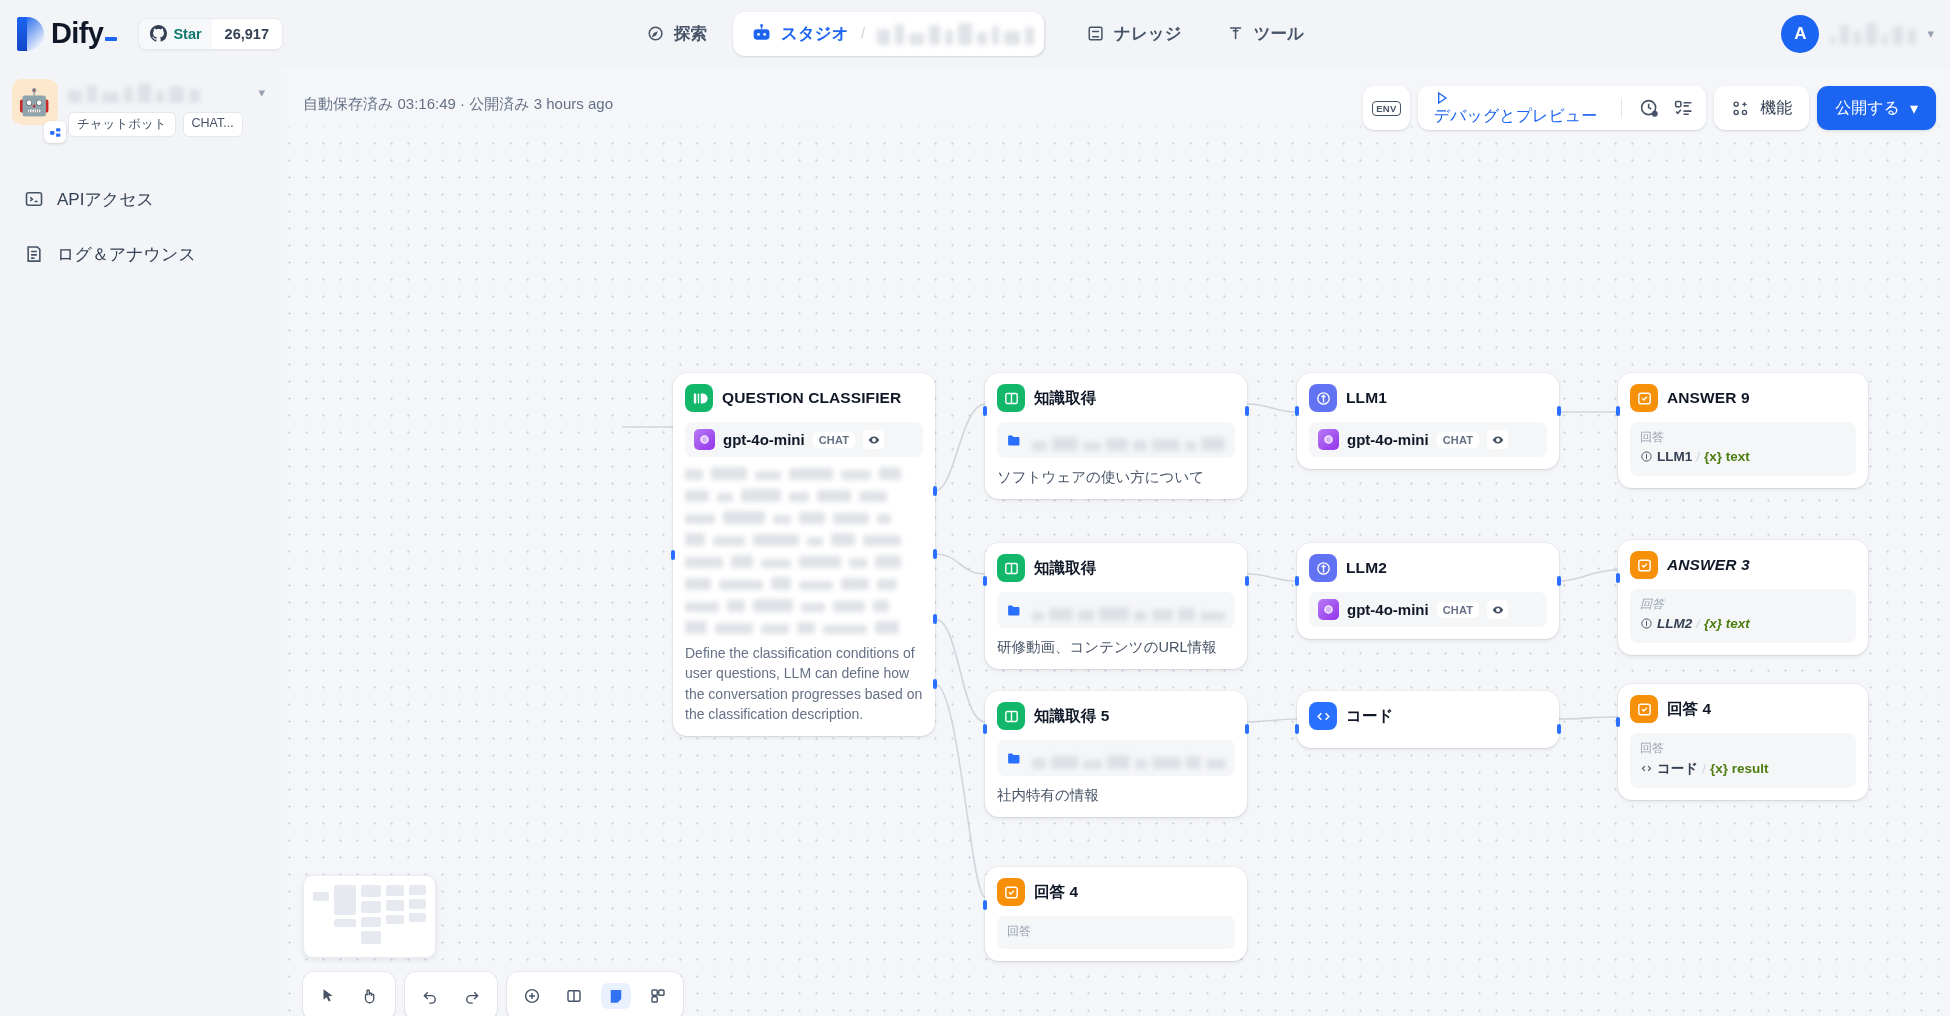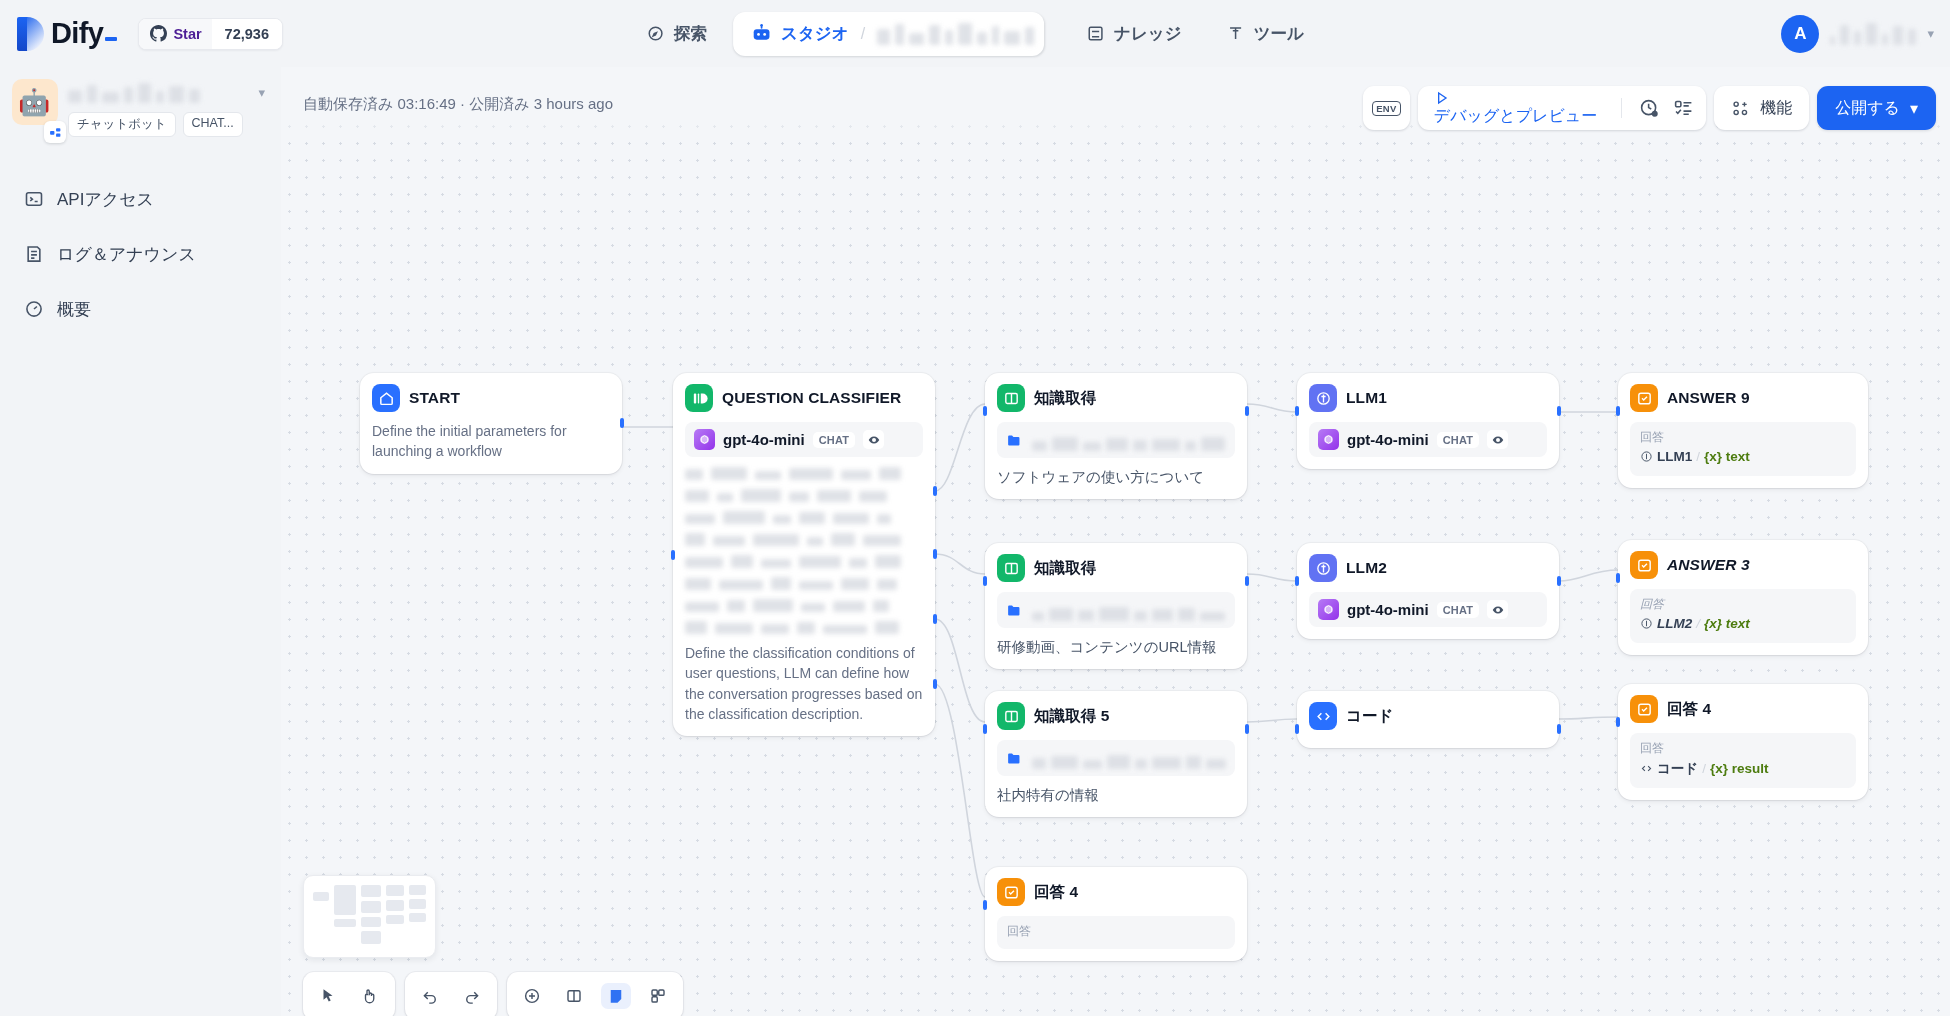--- a/index.html
+++ b/index.html
@@ -42,21 +42,21 @@
   }
   .star-pill {
     display: flex; align-items: center; height: 32px;
     background: #fff; border: 1px solid #e7e9ee; border-radius: 8px;
     overflow: hidden; box-shadow: 0 1px 2px rgba(16,24,40,.05);
   }
   .star-pill .s-left {
     display: flex; align-items: center; gap: 6px;
     padding: 0 10px 0 11px; background: #f7f8fa; height: 100%;
   }
-  .star-pill .s-left span { font-size: 14.5px; font-weight: 700; color: #4c1d95; }
+  .star-pill .s-left span { font-size: 14.5px; font-weight: 700; color: #0f766e; }
   .star-pill .s-count {
     padding: 0 13px; font-size: 14.5px; font-weight: 700; color: #344054;
     display: flex; align-items: center; height: 100%; background: #fff;
   }
 
   .hdr-center {
     position: absolute; left: 50%; transform: translateX(-50%);
     display: flex; align-items: center; gap: 8px;
   }
   .nav-item {
@@ -269,21 +269,21 @@
       </div>
       <div class="star-pill">
         <div class="s-left">
           <span style="display:flex">
             <svg width="17" height="17" viewBox="0 0 16 16" fill="#344054">
                 <path d="M8 0C3.58 0 0 3.58 0 8c0 3.54 2.29 6.53 5.47 7.59.4.07.55-.17.55-.38 0-.19-.01-.82-.01-1.49-2.01.37-2.53-.49-2.69-.94-.09-.23-.48-.94-.82-1.13-.28-.15-.68-.52-.01-.53.63-.01 1.08.58 1.23.82.72 1.21 1.87.87 2.33.66.07-.52.28-.87.51-1.07-1.78-.2-3.64-.89-3.64-3.95 0-.87.31-1.59.82-2.15-.08-.2-.36-1.02.08-2.12 0 0 .67-.21 2.2.82.64-.18 1.32-.27 2-.27s1.36.09 2 .27c1.53-1.04 2.2-.82 2.2-.82.44 1.1.16 1.92.08 2.12.51.56.82 1.27.82 2.15 0 3.07-1.87 3.75-3.65 3.95.29.25.54.73.54 1.48 0 1.07-.01 1.93-.01 2.2 0 .21.15.46.55.38A8.01 8.01 0 0016 8c0-4.42-3.58-8-8-8z"></path>
               </svg>
           </span>
           <span>Star</span>
         </div>
-        <div class="s-count">72,936</div>
+        <div class="s-count">26,917</div>
       </div>
     </div>
 
     <div class="hdr-center">
       <div class="nav-item">
         <span style="display:flex">
           <svg width="19" height="19" viewBox="0 0 24 24" fill="none" stroke="#475467" stroke-width="1.9">
               <path d="M4 12a8 8 0 1116 0 8 8 0 01-16 0z"></path>
               <path d="M15 9l-2.5 5.5L7 17l2.5-5.5L15 9z" fill="#475467" stroke="none"></path>
             </svg>
@@ -393,29 +393,20 @@
         <span>APIアクセス</span>
       </div>
       <div class="side-item">
         <span class="ic">
           <svg width="20" height="20" viewBox="0 0 24 24" fill="none" stroke="#475467" stroke-width="1.9">
               <path d="M5 3.5h11l3 3V20.5H5z"></path>
               <path d="M8.5 9h7M8.5 13h7M8.5 17h4"></path>
             </svg>
         </span>
         <span>ログ＆アナウンス</span>
-      </div>
-      <div class="side-item">
-        <span class="ic">
-          <svg width="20" height="20" viewBox="0 0 24 24" fill="none" stroke="#475467" stroke-width="1.9">
-              <circle cx="12" cy="12" r="8.5"></circle>
-              <path d="M12 12l3.5-3"></path>
-            </svg>
-        </span>
-        <span>概要</span>
       </div>
     </div>
   </div>
 
   <div class="canvas">
 
     <svg class="edges">
       <g fill="none" stroke="#d0d5dd" stroke-width="1.6">
         <path d="M341,360 L392,360"></path>
         <path d="M654,424 C674,424 680,337 704,337"></path>
@@ -475,32 +466,20 @@
           </span>
           <span>機能</span>
         </div>
         <div class="pub-btn">
           <span>公開する</span>
           <span>▾</span>
         </div>
       </div>
     </div>
 
-    <div class="node" style="left:79px; top:306px; width:262px;">
-      <div class="handle r"></div>
-      <div class="n-head">
-        <div class="n-ic" style="background:#2970ff">
-          <svg width="17" height="17" viewBox="0 0 24 24" fill="none" stroke="#fff" stroke-width="2.1">
-              <path d="M4 11l8-6.5 8 6.5v8a1.3 1.3 0 01-1.3 1.3H5.3A1.3 1.3 0 014 19z"></path>
-            </svg>
-        </div>
-        <div class="n-title">START</div>
-      </div>
-      <div class="n-desc">Define the initial parameters for launching a workflow</div>
-    </div>
 
     <div class="node" style="left:392px; top:306px; width:262px;">
       <div class="handle l"></div>
       <div class="handle r" style="top:118px"></div>
       <div class="handle r" style="top:181px"></div>
       <div class="handle r" style="top:246px"></div>
       <div class="handle r" style="top:311px"></div>
       <div class="n-head">
         <div class="n-ic" style="background:#12b76a">
           <svg width="17" height="17" viewBox="0 0 24 24" fill="#fff">

